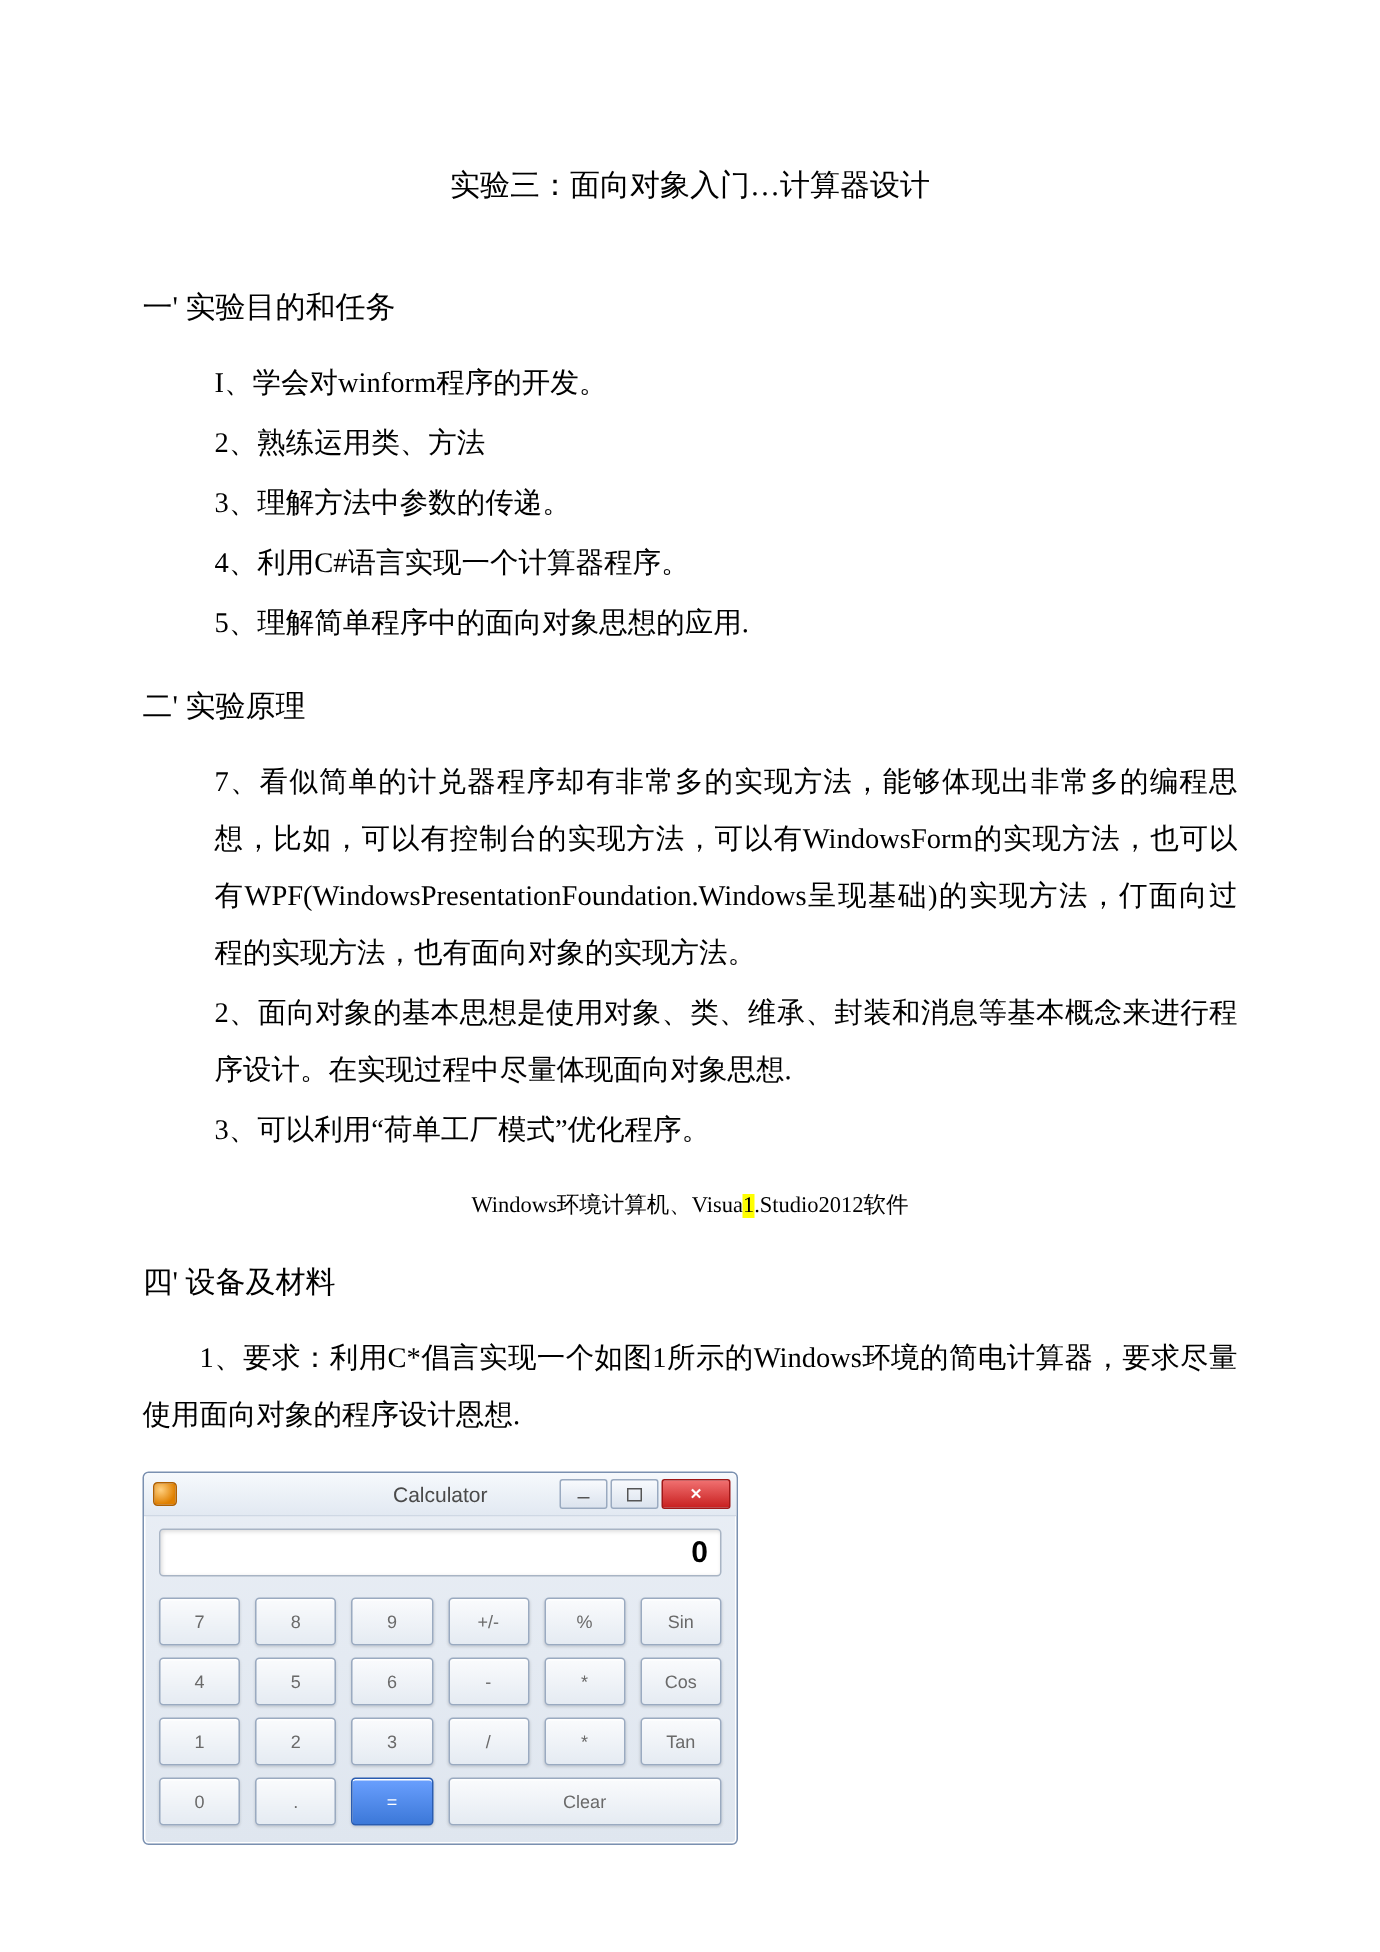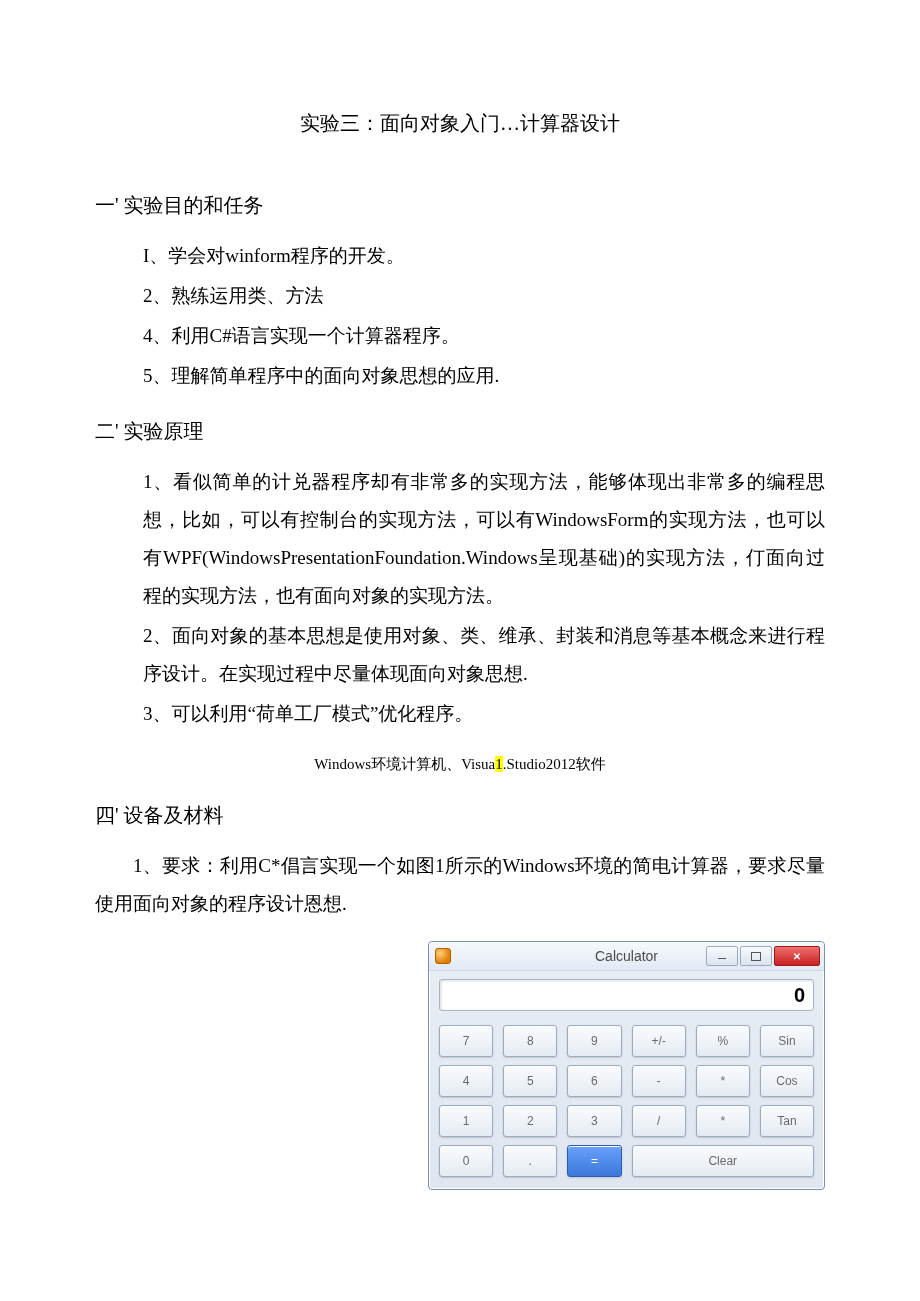--- a/index.html
+++ b/index.html
@@ -49,21 +49,21 @@
       font-size: 19px;
       line-height: 2.0;
       margin: 2px 0;
       text-indent: 2em;
       text-align: justify;
     }
 
     
     .calc-wrap {
       display: flex;
-      justify-content: flex-end;
+      justify-content: flex-start;
       margin-top: 18px;
     }
     .calc-window {
       width: 395px;
       border: 1px solid #7a90b0;
       border-radius: 4px;
       background: linear-gradient(#e9eef5, #dfe6ef);
       box-shadow: 0 0 0 1px #fff inset;
       font-family: Arial, "Segoe UI", sans-serif;
     }
@@ -169,25 +169,26 @@
 </head>
 <body>
 
 <div class="page">
 
   <div class="title">实验三：面向对象入门…计算器设计</div>
 
   <div class="section-heading">一' 实验目的和任务</div>
   <div class="list-item">I、学会对winform程序的开发。</div>
   <div class="list-item">2、熟练运用类、方法</div>
+  <div class="list-item">3、理解方法中参数的传递。</div>
   <div class="list-item">4、利用C#语言实现一个计算器程序。</div>
   <div class="list-item">5、理解简单程序中的面向对象思想的应用.</div>
 
   <div class="section-heading">二' 实验原理</div>
-  <div class="para">1、看似简单的计兑器程序却有非常多的实现方法，能够体现出非常多的编程思想，比如，可以有控制台的实现方法，可以有WindowsForm的实现方法，也可以有WPF(WindowsPresentationFoundation.Windows呈现基础)的实现方法，仃面向过程的实现方法，也有面向对象的实现方法。</div>
+  <div class="para">7、看似简单的计兑器程序却有非常多的实现方法，能够体现出非常多的编程思想，比如，可以有控制台的实现方法，可以有WindowsForm的实现方法，也可以有WPF(WindowsPresentationFoundation.Windows呈现基础)的实现方法，仃面向过程的实现方法，也有面向对象的实现方法。</div>
   <div class="para">2、面向对象的基本思想是使用对象、类、维承、封装和消息等基本概念来进行程序设计。在实现过程中尽量体现面向对象思想.</div>
   <div class="para">3、可以利用“荷单工厂模式”优化程序。</div>
 
   <div class="centered-line">
     <span>Windows环境计算机、Visua</span><span class="highlight">1</span><span>.Studio2012软件</span>
   </div>
 
   <div class="section-heading">四' 设备及材料</div>
   <div class="body-para"><span>1、要求：利用C*倡言实现一个如图1所示的Windows环境的简电计算器，要求尽量使用面向对象的程序设计恩想.</span></div>
 

